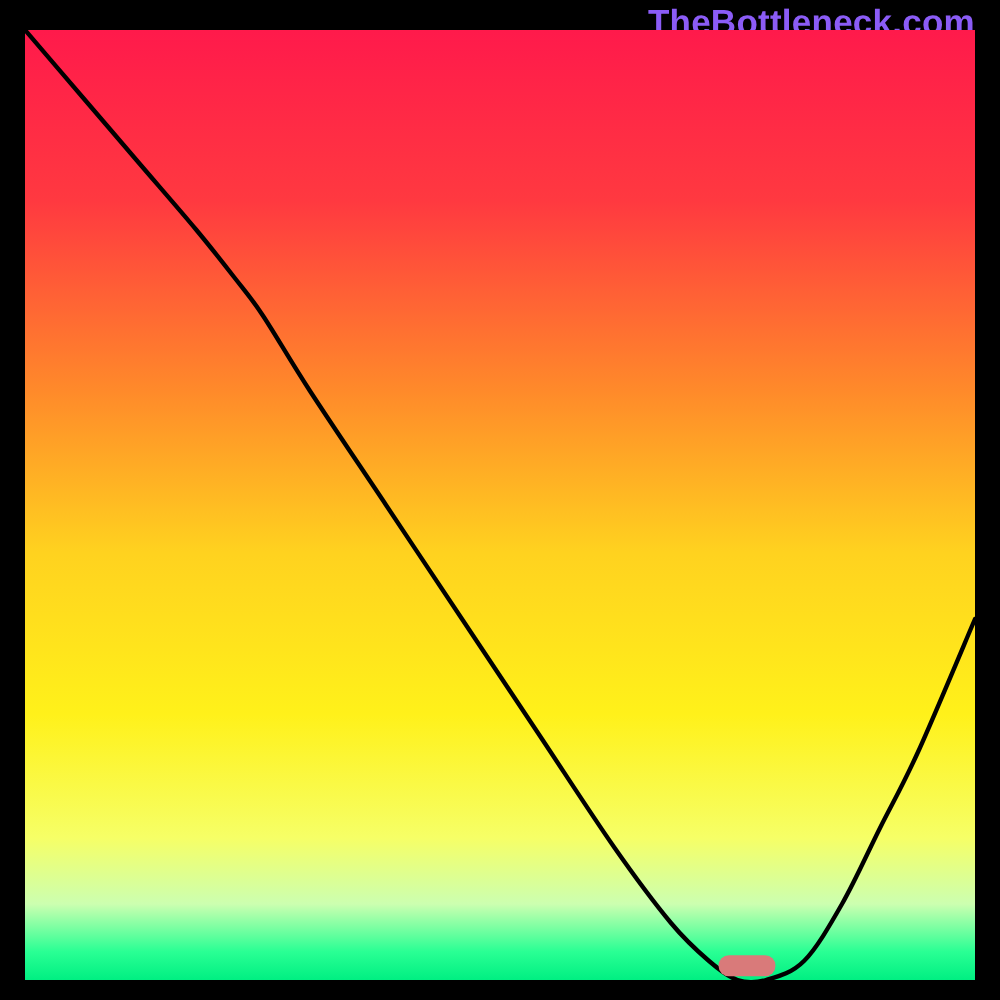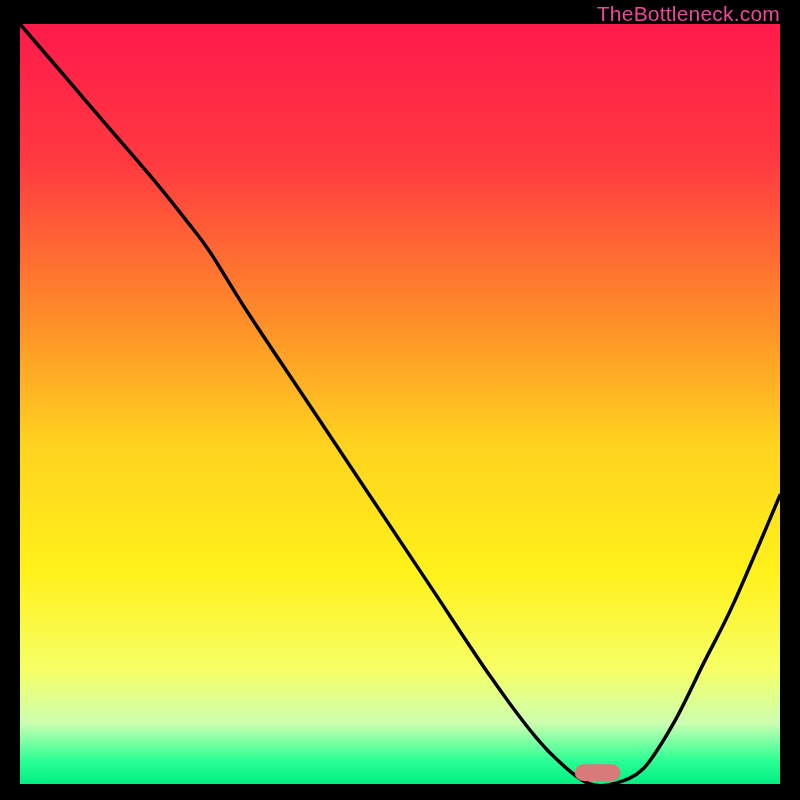--- a/index.html
+++ b/index.html
@@ -23,23 +23,23 @@
     position: absolute;
     left: 0;
     top: 0;
     width: 760px;
     height: 760px;
   }
   .watermark {
     position: absolute;
     top: 2px;
     right: 20px;
-    color: #ec4899;
-    font-size: 21px;
-    font-weight: 400;
+    color: #8b5cf6;
+    font-size: 28px;
+    font-weight: 700;
     letter-spacing: 0.2px;
   }
 </style>
 </head>
 <body>
 
 <div class="watermark">TheBottleneck.com</div>
 
 <div class="frame">
   <svg class="plot" viewBox="0 0 760 760" preserveAspectRatio="none">

